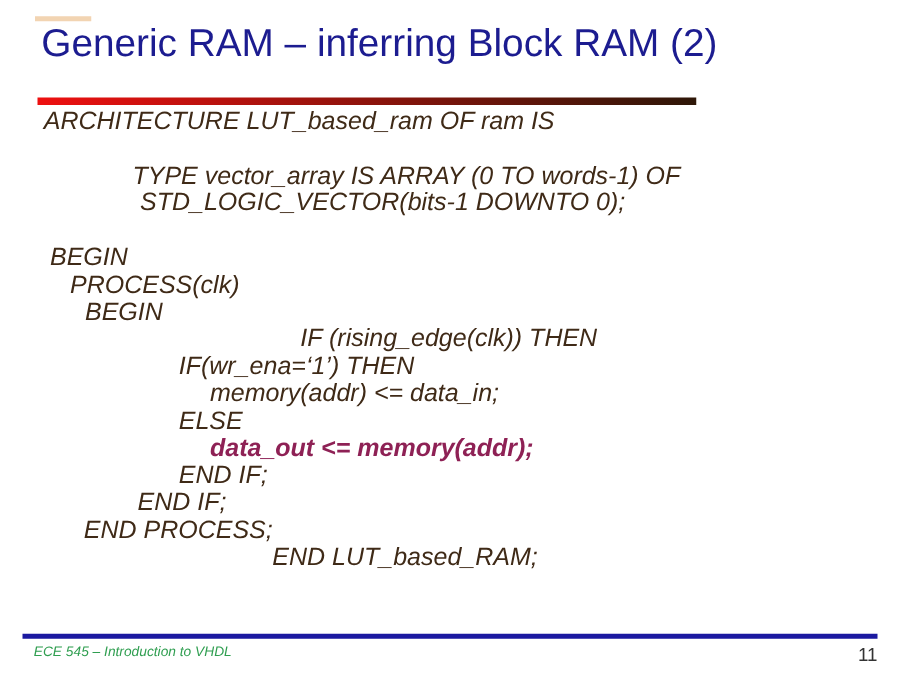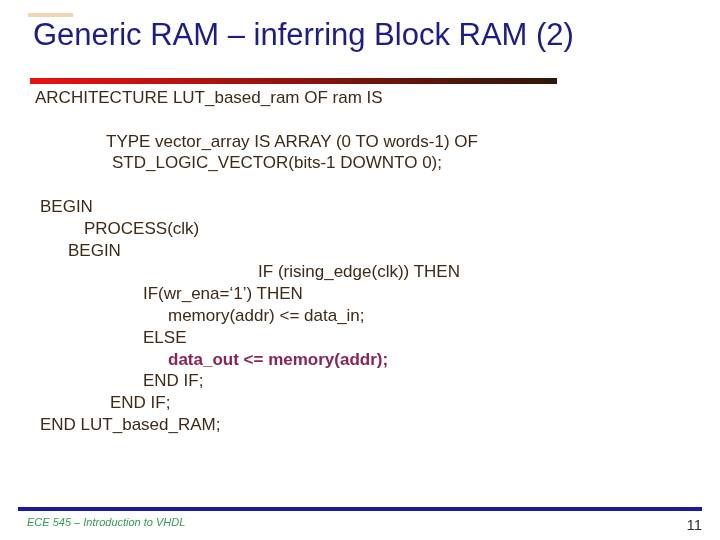--- a/index.html
+++ b/index.html
@@ -39,23 +39,24 @@
     top: 78px;
     width: 527px;
     height: 6px;
     background: linear-gradient(to right, var(--bar-start, #ee1010), var(--bar-end, #2e1708));
   }
   .code-block {
     position: absolute;
     left: 0;
     top: 87px;
     width: 608px;
-    font-size: 17px;
+    font-size: 20px;
     line-height: 21.8px;
     color: var(--code-color, #3f2a17);
+    font-style: italic;
   }
   .code-line {
     white-space: pre;
   }
   .code-line.highlight {
     color: var(--highlight-color, #8e2155);
     font-weight: bold;
   }
   .footer-line {
     position: absolute;
@@ -93,30 +94,31 @@
 
   <div class="title-bar"></div>
 
   <div class="code-block">
       <div class="code-line" style="padding-left: 35px;">ARCHITECTURE LUT_based_ram OF ram IS</div>
       <div class="code-line" style="padding-left: 35px;">&nbsp;</div>
       <div class="code-line" style="padding-left: 106px;">TYPE vector_array IS ARRAY (0 TO words-1) OF</div>
       <div class="code-line" style="padding-left: 112px;">STD_LOGIC_VECTOR(bits-1 DOWNTO 0);</div>
       <div class="code-line" style="padding-left: 35px;">&nbsp;</div>
       <div class="code-line" style="padding-left: 40px;">BEGIN</div>
-      <div class="code-line" style="padding-left: 84px;">PROCESS(clk)</div>
+      <div class="code-line" style="padding-left: 56px;">PROCESS(clk)</div>
       <div class="code-line" style="padding-left: 68px;">BEGIN</div>
       <div class="code-line" style="padding-left: 110px; text-align: center;">IF (rising_edge(clk)) THEN</div>
       <div class="code-line" style="padding-left: 143px;">IF(wr_ena=‘1’) THEN</div>
       <div class="code-line" style="padding-left: 168px;">memory(addr) &lt;= data_in;</div>
       <div class="code-line" style="padding-left: 143px;">ELSE</div>
       <div class="code-line highlight" style="padding-left: 168px;">data_out &lt;= memory(addr);</div>
       <div class="code-line" style="padding-left: 143px;">END IF;</div>
       <div class="code-line" style="padding-left: 110px;">END IF;</div>
-      <div class="code-line" style="padding-left: 40px;">END LUT_based_RAM;</div>
+      <div class="code-line" style="padding-left: 67px;">END PROCESS;</div>
+      <div class="code-line" style="padding-left: 40px; text-align: center;">END LUT_based_RAM;</div>
     </div>
 
   <div class="footer-line"></div>
 
   <div class="footer-course">ECE 545 – Introduction to VHDL</div>
 
   <div class="page-number">11</div>
 
 </div>
 

